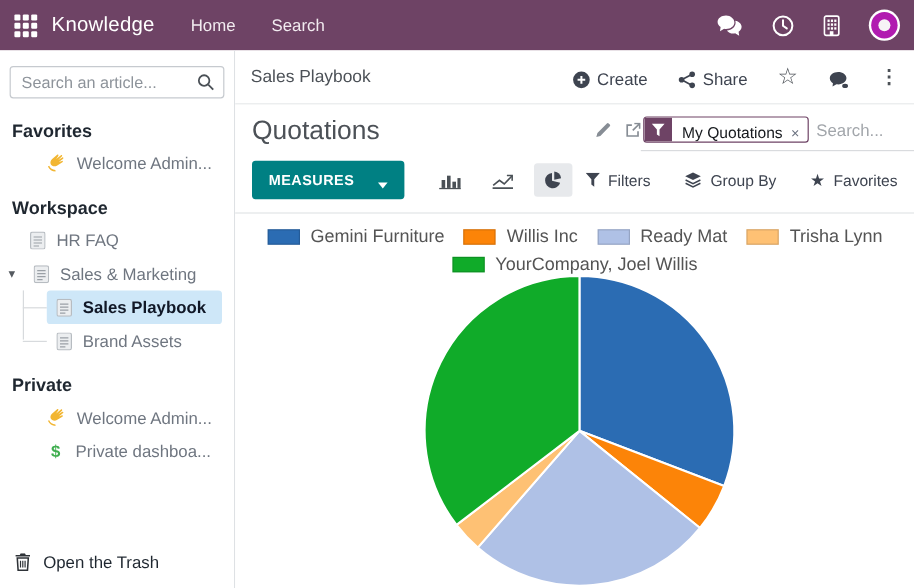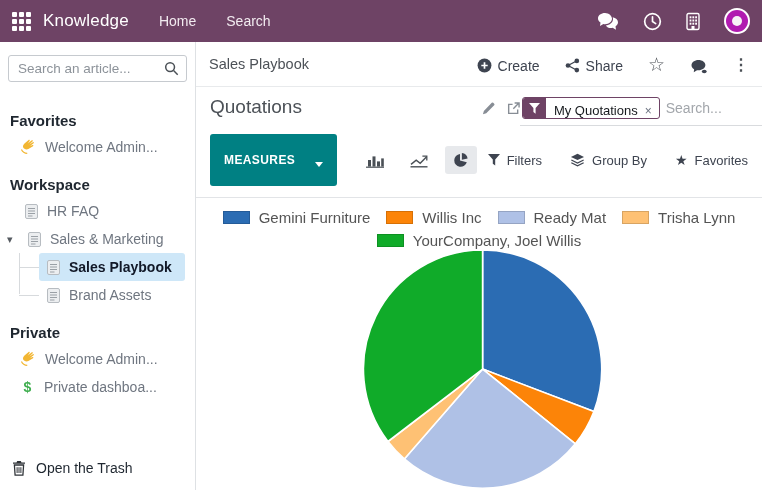--- a/index.html
+++ b/index.html
@@ -21,27 +21,27 @@
   .avatar .ring { width:22px; height:22px; border-radius:50%; background:#b11bb0;
     display:flex; align-items:center; justify-content:center; }
   .avatar .core { width:10px; height:10px; border-radius:50%; background:#f7f3f6; }
 
   
   .body { flex:1; display:flex; min-height:0; }
 
   
   .sidebar { width:196px; flex:none; border-right:1px solid #dee1e4; display:flex;
     flex-direction:column; background:#fff; }
-  .side-search { margin:13px 8px 15px; position:relative; }
+  .side-search { margin:13px 8px 4px; position:relative; }
   .side-search input { width:100%; height:27px; border:1px solid #c6cacf; border-radius:3px;
     padding:0 28px 0 9px; font-size:13.5px; color:#333; font-family:inherit; }
   .side-search input::placeholder { color:#8d939a; }
   .side-search .mag { position:absolute; right:8px; top:6px; }
   .section-title { font-size:15px; font-weight:700; color:#1f2730; margin:15px 10px 4px; }
-  .side-item { display:flex; align-items:center; gap:9px; padding:6px 6px 6px 20px;
+  .side-item { display:flex; align-items:center; gap:9px; padding:6px 6px 6px 39px;
     font-size:14px; color:#6f7680; cursor:pointer; }
   .side-item.lvl1 { padding-left:25px; }
   .side-item.parent { padding-left:7px; }
   .caret { color:#555a60; font-size:11px; width:12px; }
   .tree { margin-left:19px;
     background:linear-gradient(#d7dadd,#d7dadd) left top / 1px calc(100% - 15px) no-repeat; }
   .tree-row { display:flex; align-items:center; }
   .connector { width:20px; height:1px; background:#d7dadd; flex:none; }
   .child-box { flex:1; display:flex; align-items:center; gap:9px; padding:6px 8px;
     margin-right:10px; border-radius:3px; font-size:14px; color:#6f7680; cursor:pointer; }
@@ -55,37 +55,37 @@
   .crumbbar { height:45px; flex:none; display:flex; align-items:center; padding:0 13px;
     border-bottom:1px solid #e8eaec; }
   .crumb-title { font-size:14.5px; color:#4c5157; }
   .crumb-right { margin-left:auto; display:flex; align-items:flex-end; gap:25px; }
   .crumb-btn { display:flex; align-items:center; gap:6px; font-size:14px; color:#3e4450;
     font-weight:500; cursor:pointer; }
   .star-o { font-size:19px; color:#4c5157; line-height:1; cursor:pointer; }
   .kebab { font-size:16px; color:#4c5157; font-weight:700; cursor:pointer; letter-spacing:0; }
 
   .viewhead { display:flex; align-items:flex-start; padding:9px 14px 0; flex:none; }
-  .view-title { font-size:19px; color:#4c5157; }
+  .view-title { font-size:22px; color:#4c5157; }
   .title-icons { display:flex; gap:12px; margin-left:180px; margin-top:6px; }
   .searchview { margin-left:auto; width:270px; display:flex; align-items:center; gap:6px;
     border-bottom:1px solid #d9dbde; padding:1px 2px 6px; }
   .facet { display:inline-flex; align-items:flex-end; border:1px solid #6e4365;
     border-radius:3px; overflow:hidden; flex:none; cursor:pointer; }
   .facet-ico { background:#6e4365; padding:5px 6px 4px; display:flex; }
   .facet-label { font-size:13px; color:#16191d; padding:0 4px 0 8px; white-space:nowrap; }
   .facet-x { font-size:12px; color:#6b7280; padding:0 7px 0 3px; cursor:pointer; }
   .searchview input { border:none; outline:none; flex:1; min-width:0; font-size:14px;
     color:#333; font-family:inherit; }
   .searchview input::placeholder { color:#a2a6ab; }
 
   .controls { display:flex; align-items:center; padding:8px 14px 11px; flex:none;
     border-bottom:1px solid #e2e4e7; }
   .measures-btn { background:#008083; color:#fff; border:none; border-radius:3px;
-    font-size:12px; font-weight:700; letter-spacing:.4px; padding:19px 14px;
+    font-size:12px; font-weight:700; letter-spacing:.4px; padding:9px 14px;
     display:flex; align-items:flex-end; gap:20px; cursor:pointer; font-family:inherit; }
   .measures-btn .tri { width:0; height:0; border-left:4px solid transparent;
     border-right:4px solid transparent; border-top:5px solid #fff; }
   .viewswitch { display:flex; gap:8px; margin-left:20px; }
   .chart-ic { padding:6px 8px; border-radius:3px; display:flex; align-items:center; cursor:pointer; }
   .chart-ic.sel { background:#e7e9ec; }
   .cp-right { margin-left:auto; display:flex; align-items:center; gap:28px; }
   .cp-item { display:flex; align-items:center; gap:7px; font-size:13px; color:#3e4450;
     font-weight:500; cursor:pointer; }
   .star-f { font-size:14px; color:#3e4450; line-height:1; }

